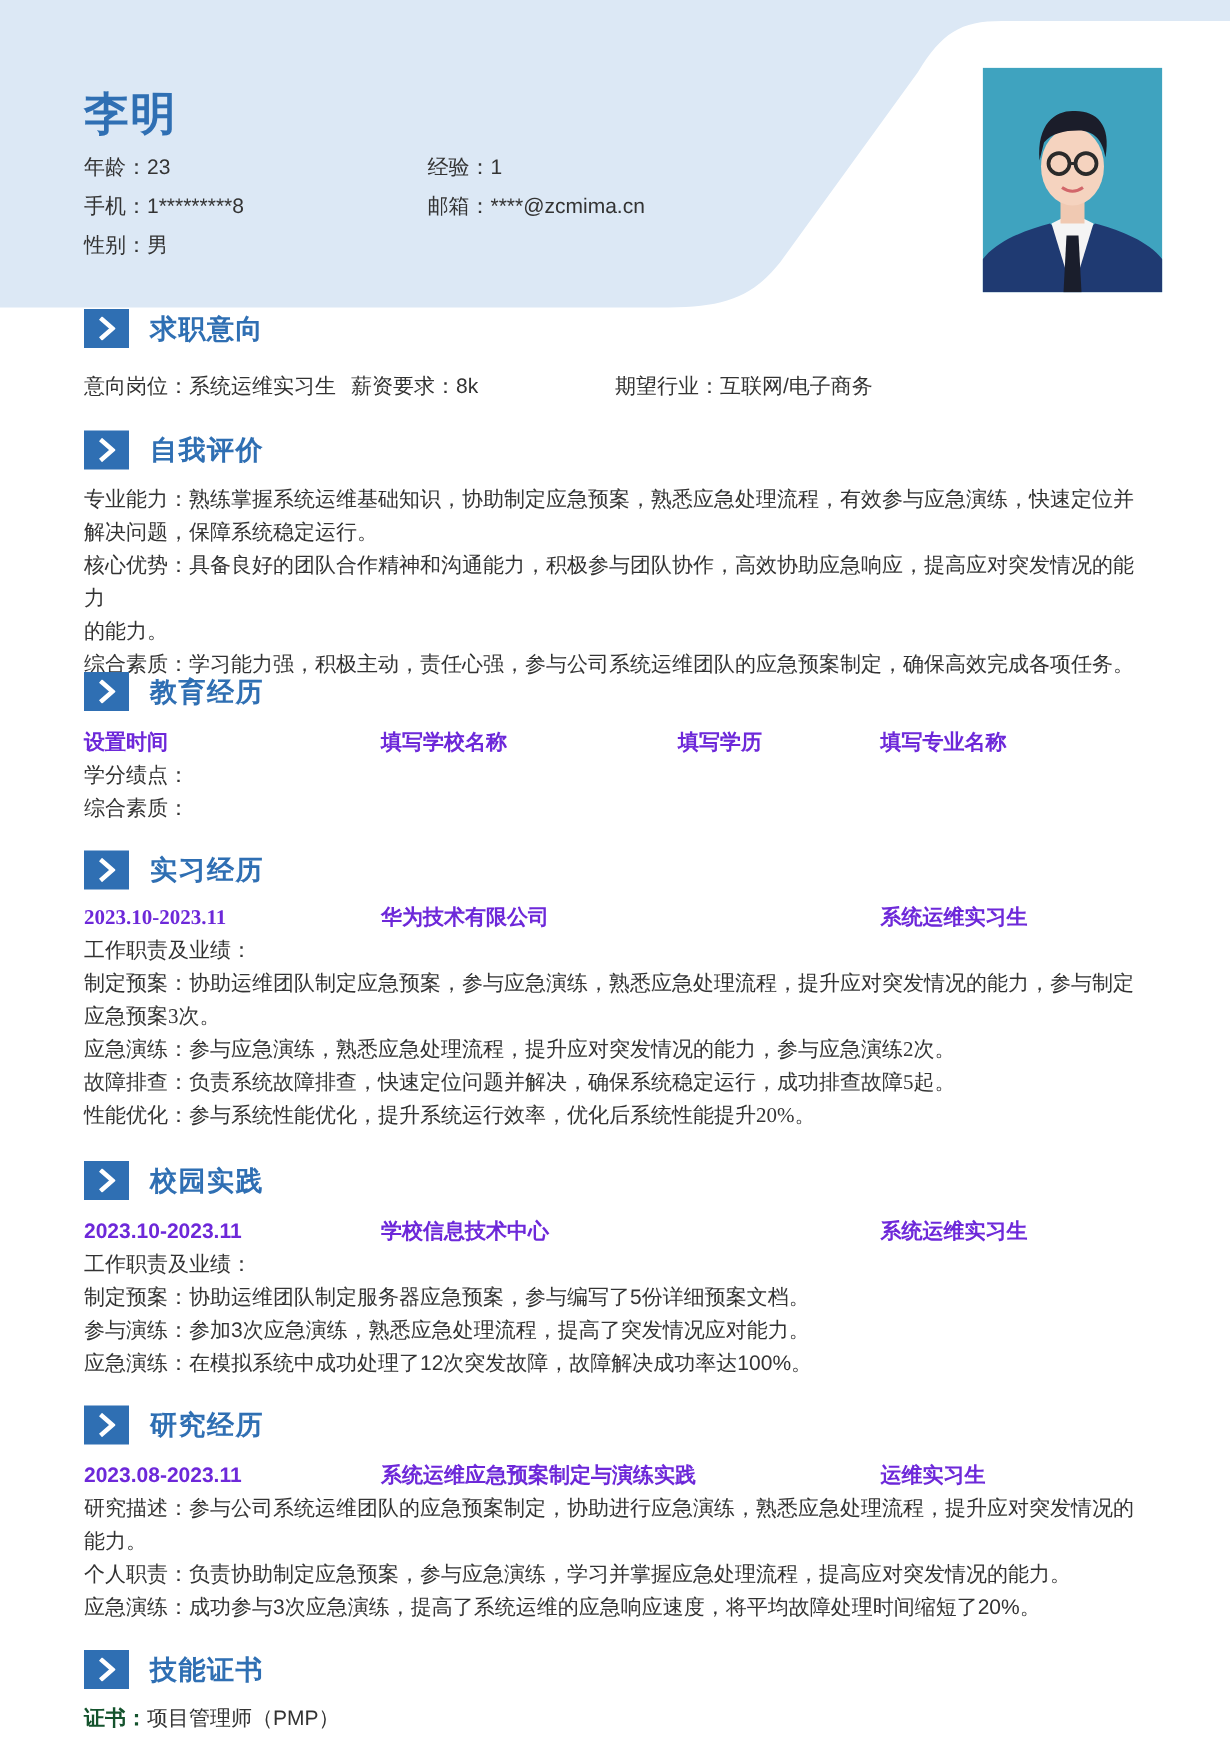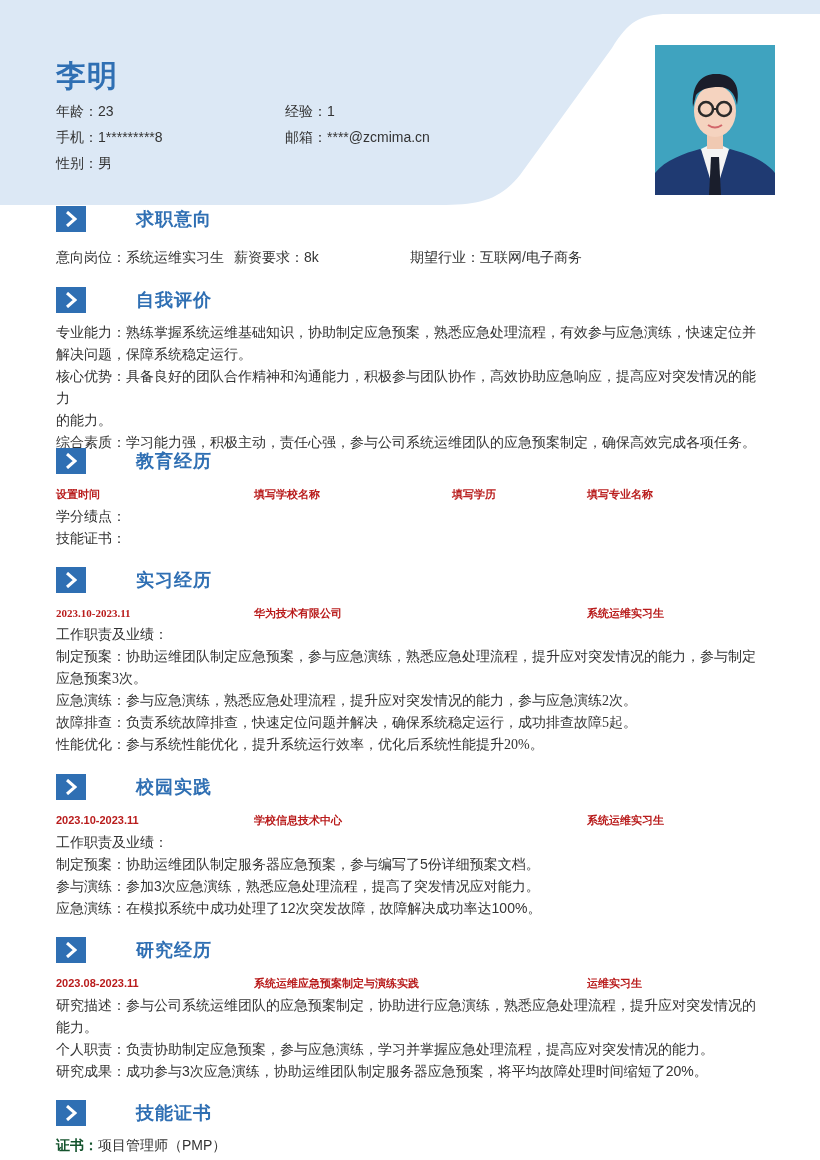--- a/index.html
+++ b/index.html
@@ -5,25 +5,25 @@
   * { box-sizing: border-box; margin: 0; padding: 0; }
   html, body { width: 820px; height: 1160px; background: #ffffff; overflow: hidden; }
   body { font-family: "Liberation Sans", "DejaVu Sans", sans-serif; color: #333333; font-size: 14px; position: relative; }
 
   .header-bg { position: absolute; left: 0; top: 0; width: 820px; height: 210px; z-index: 0; }
   .name { position: absolute; left: 56px; top: 56px; font-size: 30px; font-weight: bold; color: #2f6fb3; letter-spacing: 1px; z-index: 1; }
   .info { position: absolute; font-size: 14px; color: #333; z-index: 1; line-height: 20px; }
   .photo { position: absolute; left: 655px; top: 45px; width: 120px; height: 150px; z-index: 1; overflow: hidden; }
 
   .section { position: absolute; left: 56px; width: 710px; }
-  .sec-head { display: flex; align-items: center; height: 26px; gap: 36px; }
+  .sec-head { display: flex; align-items: center; height: 26px; }
   .sec-icon { width: 30px; height: 26px; background: #2f6fb3; display: flex; align-items: center; justify-content: center; }
   .sec-title { margin-left: 14px; font-size: 18px; font-weight: bold; color: #2f6fb3; letter-spacing: 1px; }
   .line { font-size: 14px; line-height: 22px; color: #333; }
-  .row3 { position: relative; height: 22px; font-size: 11px; line-height: 22px; font-weight: bold; color: #b91c1c; }
+  .row3 { position: relative; height: 22px; font-size: 14px; line-height: 22px; font-weight: bold; color: #6d28d9; }
   .row3 span { position: absolute; top: 0; white-space: nowrap; }
   .bold { font-weight: bold; color: #14532d; }
 </style>
 </head>
 <body>
 
 <svg class="header-bg" viewBox="0 0 820 210" width="820" height="210">
   <path d="M0 0 H820 V14 H668 C640 14 628 22 612 48 L520 175 C500 200 480 205 440 205 H0 Z" fill="#dce8f5"></path>
 </svg>
 
@@ -94,21 +94,21 @@
     </div>
     <div class="sec-title">教育经历</div>
   </div>
   <div class="row3" style="margin-top:9px;">
     <span style="left:0;">设置时间</span>
     <span style="left:198px;">填写学校名称</span>
     <span style="left:396px;">填写学历</span>
     <span style="left:531px;">填写专业名称</span>
   </div>
   <div class="line">学分绩点：</div>
-  <div class="line">技能证书：</div>
+  <div class="line">综合素质：</div>
 </div>
 
 <div class="section" style="top:567px;font-family:Liberation Serif, serif;">
   <div class="sec-head">
     <div class="sec-icon">
       <svg width="12" height="16" viewBox="0 0 12 16">
           <path d="M2 1 L10 8 L2 15" fill="none" stroke="#fff" stroke-width="3"></path>
         </svg>
     </div>
     <div class="sec-title">实习经历</div>
@@ -156,21 +156,21 @@
     <div class="sec-title">研究经历</div>
   </div>
   <div class="row3" style="margin-top:9px;">
     <span style="left:0;">2023.08-2023.11</span>
     <span style="left:198px;">系统运维应急预案制定与演练实践</span>
     <span style="left:531px;">运维实习生</span>
   </div>
   <div class="line">研究描述：参与公司系统运维团队的应急预案制定，协助进行应急演练，熟悉应急处理流程，提升应对突发情况的</div>
   <div class="line">能力。</div>
   <div class="line">个人职责：负责协助制定应急预案，参与应急演练，学习并掌握应急处理流程，提高应对突发情况的能力。</div>
-  <div class="line">研究成果：成功参与3次应急演练，协助运维团队制定服务器应急预案，将平均故障处理时间缩短了20%。</div>
+  <div class="line">应急演练：成功参与3次应急演练，提高了系统运维的应急响应速度，将平均故障处理时间缩短了20%。</div>
 </div>
 
 <div class="section" style="top:1100px;">
   <div class="sec-head">
     <div class="sec-icon">
       <svg width="12" height="16" viewBox="0 0 12 16">
           <path d="M2 1 L10 8 L2 15" fill="none" stroke="#fff" stroke-width="3"></path>
         </svg>
     </div>
     <div class="sec-title">技能证书</div>

